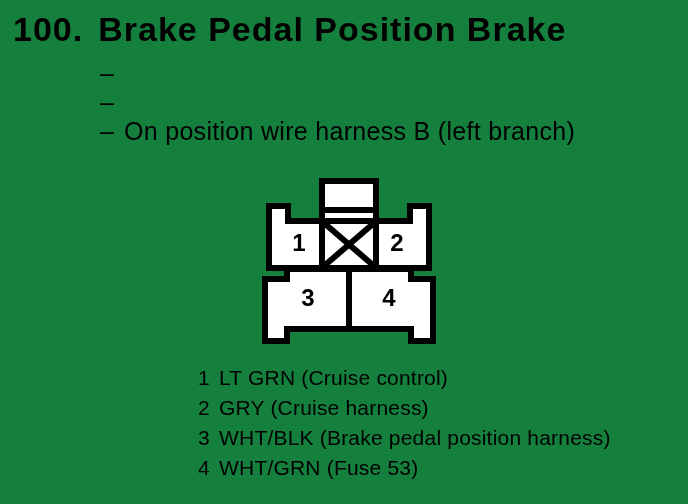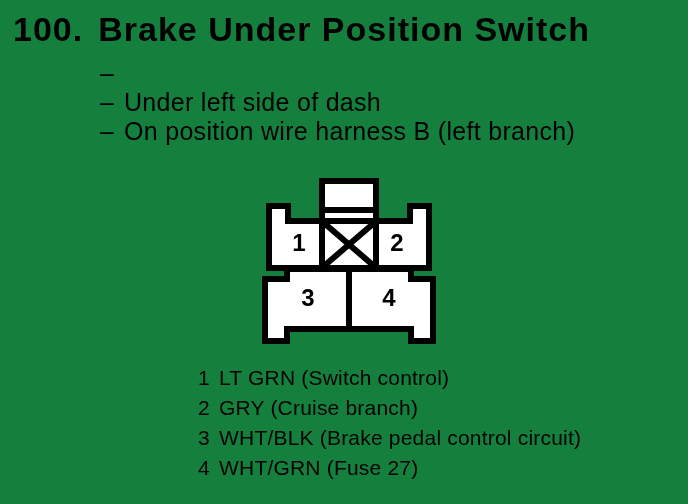--- a/index.html
+++ b/index.html
@@ -70,30 +70,29 @@
     margin-right: 9px;
   }
 </style>
 </head>
 <body>
 
 <div class="page">
 
   <div class="title">
     <span>100.</span>
-    <span>Brake Under Position Switch</span>
+    <span>Brake Pedal Position Brake</span>
   </div>
 
   <div class="notes">
     <div class="note-line">
       <span class="note-dash">–</span>
     </div>
     <div class="note-line">
       <span class="note-dash">–</span>
-      <span class="note-text">Under left side of dash</span>
     </div>
     <div class="note-line">
       <span class="note-dash">–</span>
       <span class="note-text">On position wire harness B (left branch)</span>
     </div>
   </div>
 
   <svg class="diagram" viewBox="0 0 688 504" xmlns="http://www.w3.org/2000/svg">
     <g stroke="#000000" stroke-width="6" fill="none" stroke-linejoin="miter" stroke-linecap="butt">
 
@@ -117,29 +116,29 @@
       <text class="pin-num" x="299" y="251">1</text>
       <text class="pin-num" x="397" y="251">2</text>
       <text class="pin-num" x="308" y="306">3</text>
       <text class="pin-num" x="389" y="306">4</text>
     </g>
   </svg>
 
   <div class="legend">
     <div class="legend-row">
       <span class="legend-pin">1</span>
-      <span class="legend-label">LT GRN (Switch control)</span>
+      <span class="legend-label">LT GRN (Cruise control)</span>
     </div>
     <div class="legend-row">
       <span class="legend-pin">2</span>
-      <span class="legend-label">GRY (Cruise branch)</span>
+      <span class="legend-label">GRY (Cruise harness)</span>
     </div>
     <div class="legend-row">
       <span class="legend-pin">3</span>
-      <span class="legend-label">WHT/BLK (Brake pedal control circuit)</span>
+      <span class="legend-label">WHT/BLK (Brake pedal position harness)</span>
     </div>
     <div class="legend-row">
       <span class="legend-pin">4</span>
-      <span class="legend-label">WHT/GRN (Fuse 27)</span>
+      <span class="legend-label">WHT/GRN (Fuse 53)</span>
     </div>
   </div>
 
 </div>
 
 </body></html>

